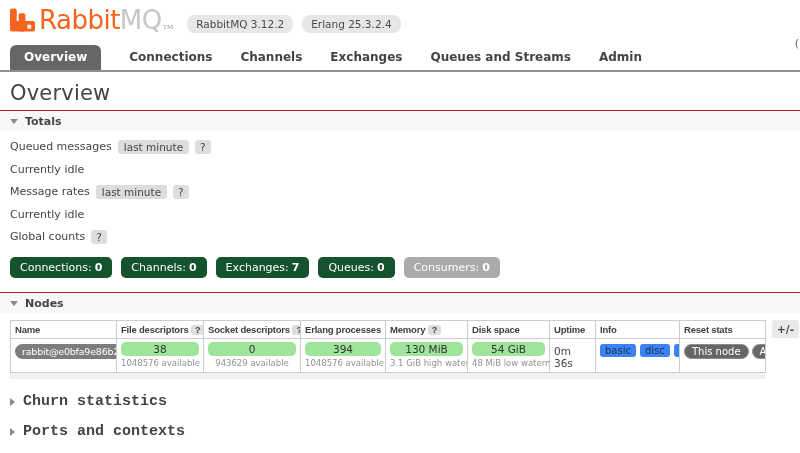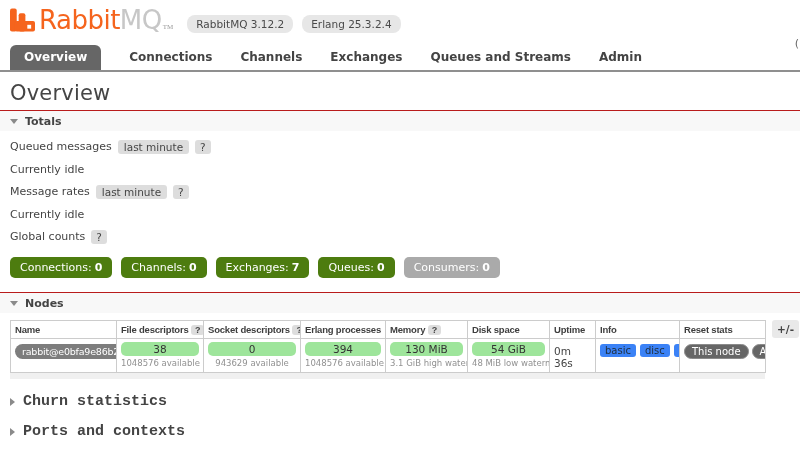--- a/index.html
+++ b/index.html
@@ -32,21 +32,21 @@
   .section-title { font-weight: bold; font-size: 11px; color: #444; }
   .tri-down { width: 0; height: 0; border-left: 4px solid transparent; border-right: 4px solid transparent; border-top: 5px solid #8a8a8a; }
   .tri-right { width: 0; height: 0; border-top: 4px solid transparent; border-bottom: 4px solid transparent; border-left: 5px solid #8a8a8a; }
 
   .t-row { margin: 9px 0; display: flex; align-items: flex-start; gap: 6px; font-size: 11px; }
   .badge-lite { background: #ddd; color: #454545; border-radius: 3px; padding: 1px 6px; font-size: 10.5px; }
   .help { background: #ddd; color: #454545; border-radius: 3px; padding: 1px 5px; font-size: 10.5px; cursor: pointer; }
   .idle { margin: 9px 0; font-size: 11px; color: #444; }
 
   .counters { display: flex; gap: 9px; margin: 13px 0 14px 0; }
-  .counter { background: #4d7c0f; color: #fff; border-radius: 5px; padding: 4px 10px; font-size: 11px; white-space: nowrap; }
+  .counter { background: #14532d; color: #fff; border-radius: 5px; padding: 4px 10px; font-size: 11px; white-space: nowrap; }
   .counter b { margin-left: 3px; }
   .counter.muted { background: #aaa; }
 
   
   .table-wrap { display: flex; align-items: flex-start; margin-top: 7px; gap: 6px; }
   table.nodes { border-collapse: collapse; table-layout: fixed; width: 755px; }
   table.nodes th, table.nodes td { border: 1px solid #ccc; text-align: left; vertical-align: top; overflow: hidden; }
   table.nodes th { font-family: "Liberation Sans", sans-serif; font-size: 9.5px; font-weight: bold; color: #3e3e3e; padding: 3px 4px; white-space: nowrap; letter-spacing: -0.2px; }
   table.nodes th .help { font-size: 9px; padding: 0 4px; }
   table.nodes td { padding: 3px 4px; }

